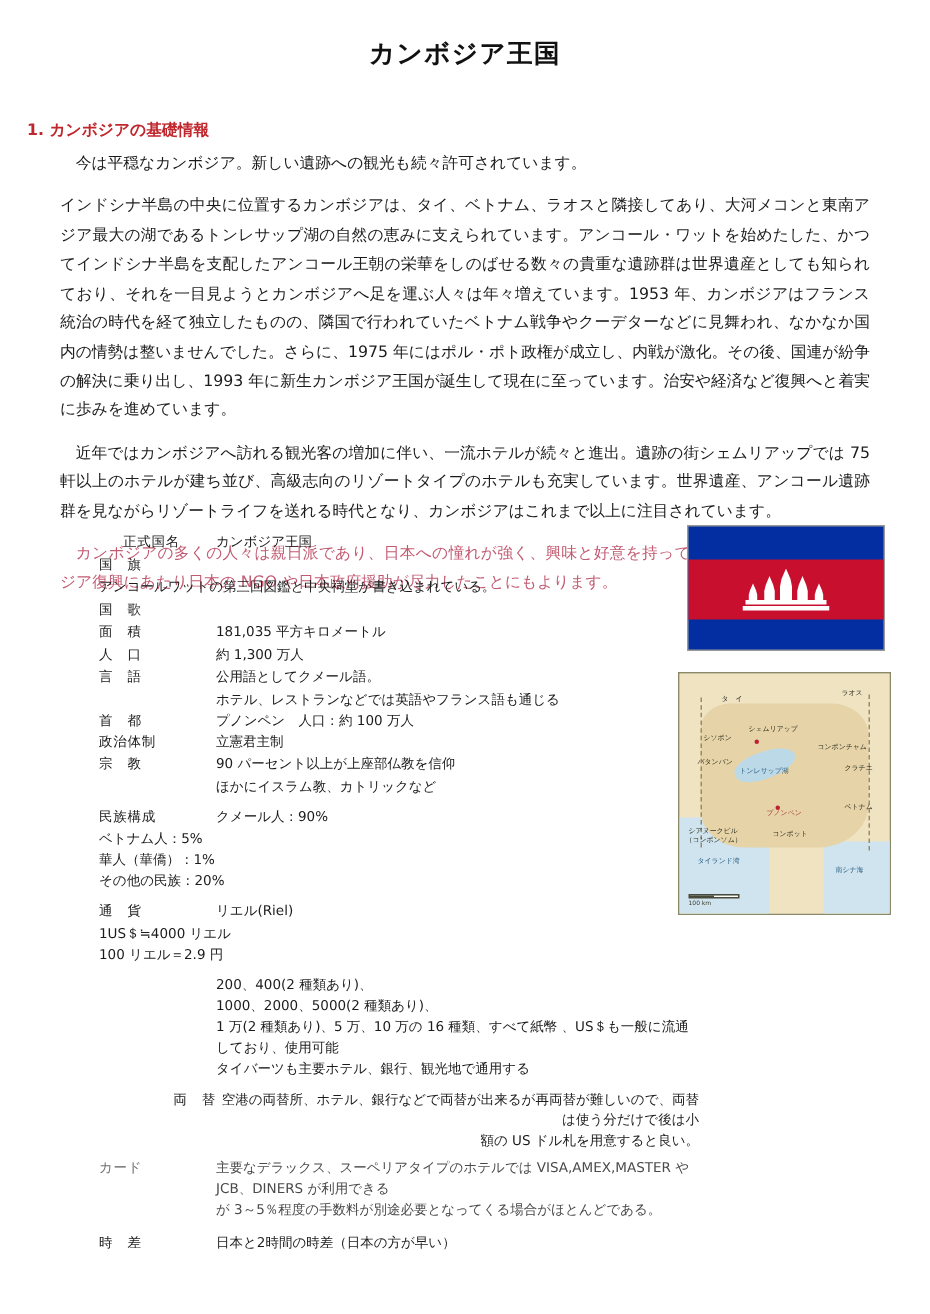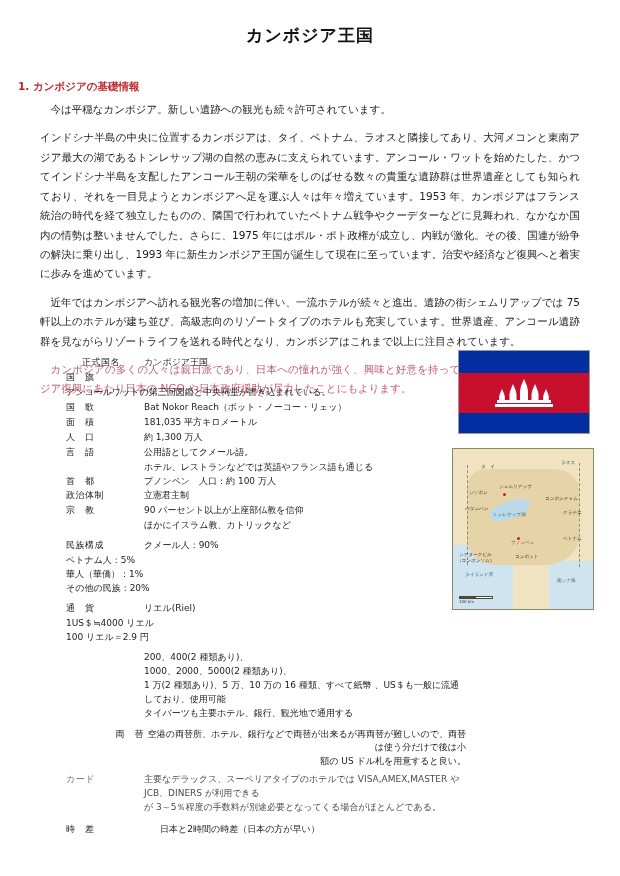--- a/index.html
+++ b/index.html
@@ -198,21 +198,20 @@
 
     <div class="frow">
       <div class="flabel">国　旗</div>
       <div class="fval"></div>
     </div>
 
     <div class="fullrow">アンコールワットの第三回図鑑と中央祠堂が書き込まれている。</div>
 
     <div class="frow">
       <div class="flabel">国　歌</div>
-      <div class="fval">Bat Nokor Reach（ボット・ノーコー・リェッ）</div>
     </div>
 
     <div class="frow">
       <div class="flabel">面　積</div>
       <div class="fval">181,035 平方キロメートル</div>
     </div>
 
     <div class="frow">
       <div class="flabel">人　口</div>
       <div class="fval">約 1,300 万人</div>
@@ -275,21 +274,21 @@
     </div>
 
     <div class="frow" style="margin-top:4px;">
       <div class="flabel pale">カード</div>
       <div class="fval grayish">
         <div>主要なデラックス、スーペリアタイプのホテルでは VISA,AMEX,MASTER や JCB、DINERS が利用できる</div>
         <div>が 3～5％程度の手数料が別途必要となってくる場合がほとんどである。</div>
       </div>
     </div>
 
-    <div class="frow" style="margin-top:8px;gap:16px;">
+    <div class="frow" style="margin-top:8px;">
       <div class="flabel">時　差</div>
       <div class="fval">
         <div>日本と2時間の時差（日本の方が早い）</div>
       </div>
     </div>
 
   </div>
 
   <div class="flag">
     <div class="flag-band"></div>

